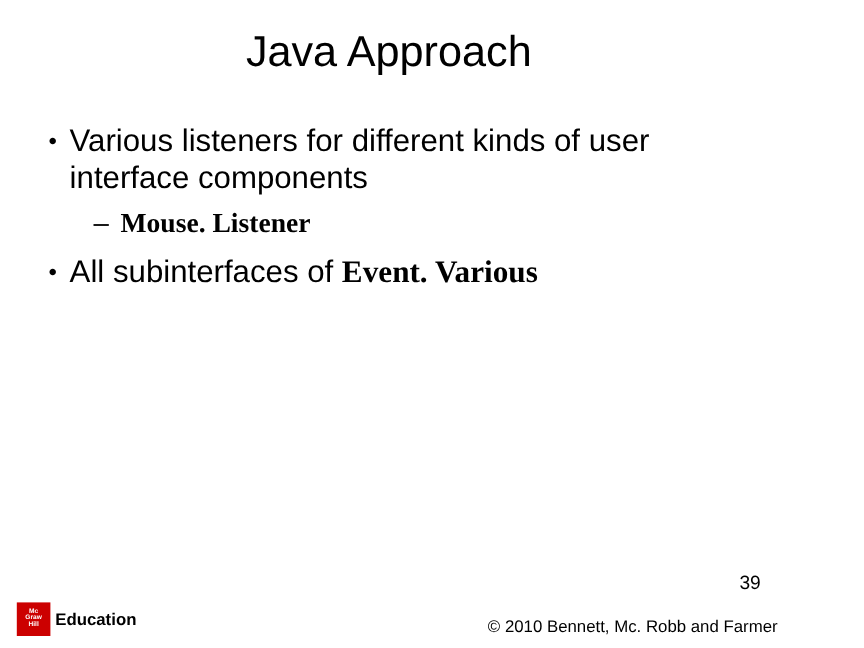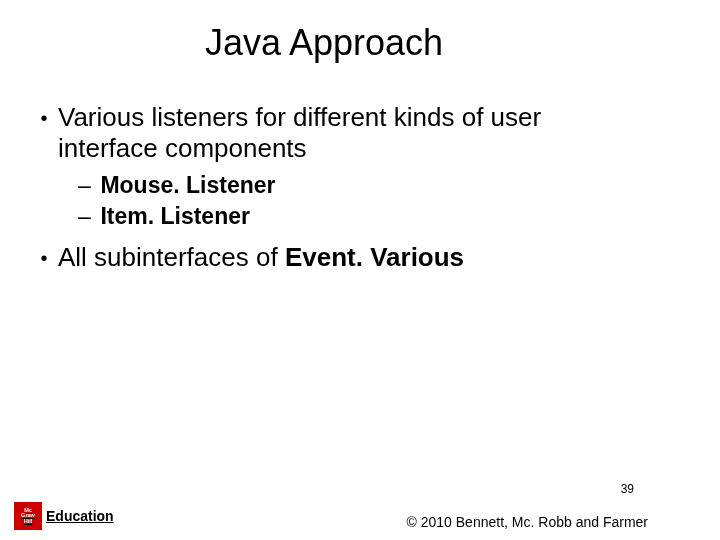--- a/index.html
+++ b/index.html
@@ -6,24 +6,24 @@
   html, body { width: 720px; height: 540px; background: #fff; font-family: Arial, Helvetica, sans-serif; color: #000; }
   .slide { position: relative; width: 648px; height: 540px; }
   .title { text-align: center; font-size: 36px; font-weight: 400; padding-top: 22px; }
   .content { padding: 38px 30px 0 30px; font-size: 26px; line-height: 1.2; }
   .bullet-1 { display: flex; margin-bottom: 6px; }
   .bullet-1 .dot { width: 28px; flex-shrink: 0; text-align: center; font-size: 20px; padding-top: 4px; }
   .bullet-1 .text { flex: 1; }
   .sublist { padding-left: 48px; margin-top: 2px; margin-bottom: 10px; }
   .sub { font-size: 23px; line-height: 1.35; }
   .sub .dash { display: inline-block; width: 16px; }
-  .mono { font-family: Liberation Sans, sans-serif; font-weight: bold; }
+  .mono { font-family: Liberation Serif, serif; font-weight: bold; }
   .footer { position: absolute; bottom: 10px; left: 0; width: 100%; text-align: right; font-size: 14px; }
-  .pagenum { position: absolute; right: 14px; bottom: 44px; font-size: 12px; }
-  .logo-wrap { position: absolute; left: 14px; bottom: 10px; display: flex; align-items: center; gap: 4px; text-decoration: underline; }
+  .pagenum { position: absolute; right: 14px; bottom: 44px; font-size: 16px; }
+  .logo-wrap { position: absolute; left: 14px; bottom: 10px; display: flex; align-items: center; gap: 4px; }
   .logo-box { width: 28px; height: 28px; background: #c00; color: #fff; font-size: 5.5px; font-weight: bold; display: flex; flex-direction: column; justify-content: center; align-items: center; line-height: 1; padding: 1px; text-align: center; }
   .logo-text { font-size: 14px; font-weight: bold; color: #000; }
 </style>
 </head>
 <body>
 
 <div class="slide">
 
   <div class="title">Java Approach</div>
 
@@ -31,24 +31,20 @@
 
     <div class="bullet-1">
       <div class="dot">•</div>
       <div class="text">Various listeners for different kinds of user interface components</div>
     </div>
 
     <div class="sublist">
       <div class="sub">
         <span class="dash">–</span>
         <span class="mono">Mouse. Listener</span>
-      </div>
-      <div class="sub">
-        <span class="dash">–</span>
-        <span class="mono">Item. Listener</span>
       </div>
     </div>
 
     <div class="bullet-1">
       <div class="dot">•</div>
       <div class="text">
         <span>All subinterfaces of </span><span class="mono">Event. Various</span>
       </div>
     </div>
 

